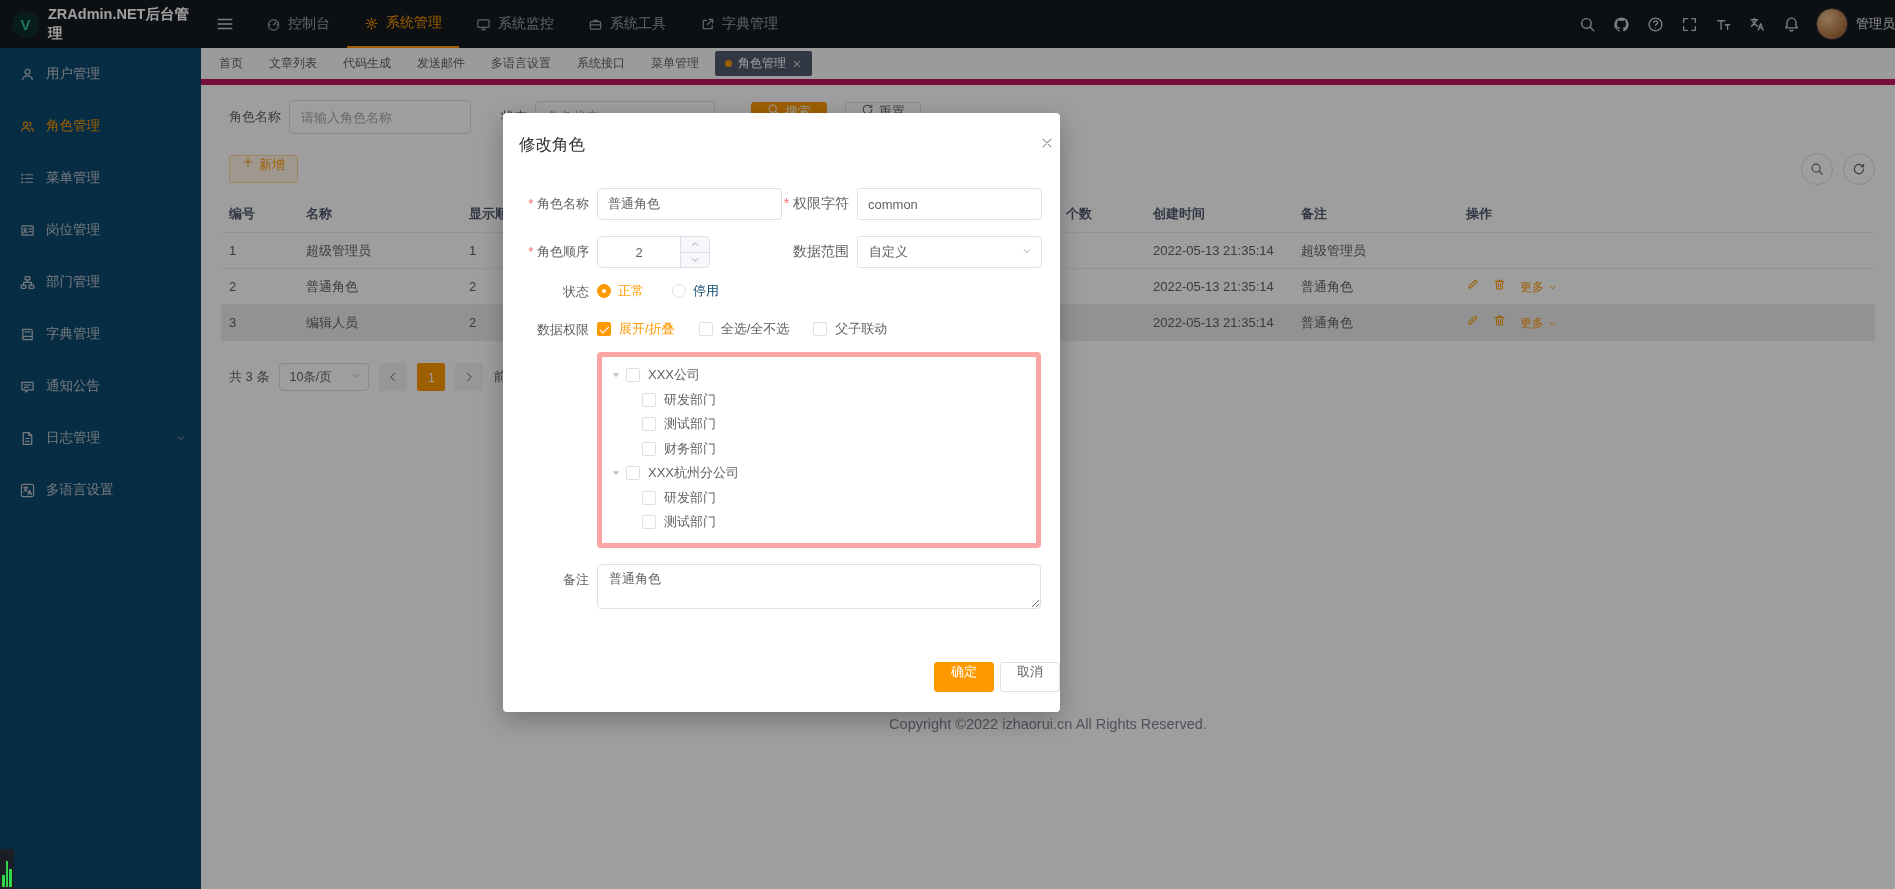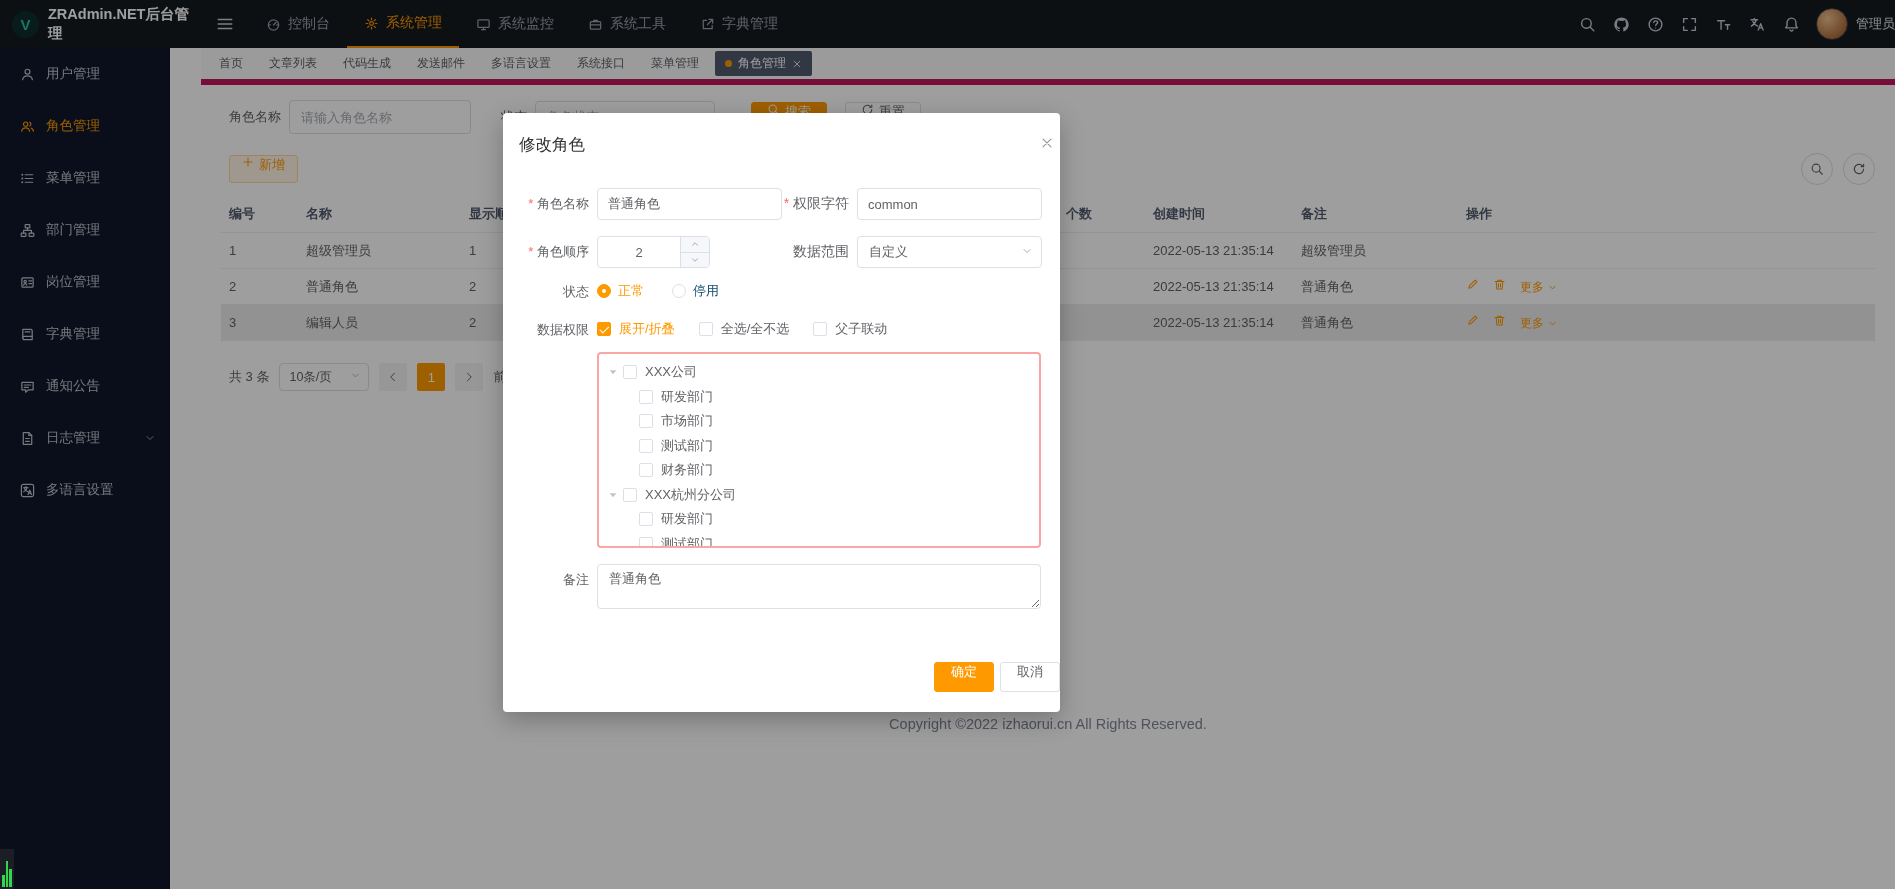--- a/index.html
+++ b/index.html
@@ -15,21 +15,21 @@
   .hamburger{color:#c9ccd4;padding:0 15px;height:100%;display:flex;align-items:center;cursor:pointer}
   .topnav{display:flex;align-items:stretch;height:100%}
   .nav-item{display:flex;align-items:center;gap:7px;padding:0 17px;color:#9aa0ac;font-size:14px;cursor:pointer;box-sizing:border-box}
   .nav-item.active{color:#ff9900;border-bottom:2px solid #ff9900}
   .top-right{margin-left:auto;display:flex;align-items:center;gap:17px;padding-right:16px;color:#c9ccd4}
   .tool-btn{cursor:pointer;display:flex}
   .avatar{width:30px;height:30px;border-radius:50%;background:radial-gradient(circle at 35% 32%,#ecc08e,#b06f3e 70%,#7c4a26);border:1px solid #3a3f48;flex:none}
   .username{color:#e3e5e9;font-size:13px}
 
   
-  .sidebar{position:absolute;top:48px;left:0;bottom:0;width:170px;background:#0f172a;z-index:5}
+  .sidebar{position:absolute;top:48px;left:0;bottom:0;width:201px;background:#0c4a6e;z-index:5}
   .side-item{display:flex;align-items:center;gap:11px;height:52px;padding:0 14px 0 20px;color:#bfc3cc;font-size:13.5px;cursor:pointer}
   .side-item.active{color:#ff9900}
   .side-item .chev{margin-left:auto;color:#9aa0ac}
 
   
   .main{position:absolute;top:48px;left:201px;right:0;bottom:0;background:#fff}
   .tabbar{height:31px;background:#fbfbfb;border-bottom:6px solid #be185d;display:flex;align-items:center;padding:0 8px;gap:6px}
   .tab{display:flex;align-items:center;gap:6px;height:25px;padding:0 10px;font-size:12px;color:#5a5e66;cursor:pointer;border-radius:2px}
   .tab.active{background:#515a6e;color:#fff}
   .tab .dot{width:7px;height:7px;border-radius:50%;background:#ff9900}
@@ -89,21 +89,21 @@
   .radio.checked{color:#ff9900}
   .radio.checked .radio-dot{background:#ff9900;border-color:#ff9900}
   .radio.checked .radio-dot::after{content:"";position:absolute;inset:4px;background:#fff;border-radius:50%}
   .cbx{display:inline-flex;align-items:center;gap:8px;margin-right:24px;font-size:13px;color:#606266;cursor:pointer}
   .cbx-box{width:14px;height:14px;border:1px solid #dcdfe6;border-radius:2px;background:#fff;box-sizing:border-box;position:relative;flex:none}
   .cbx.checked{color:#ff9900}
   .cbx.checked .cbx-box{background:#ff9900;border-color:#ff9900}
   .cbx.checked .cbx-box::after{content:"";position:absolute;left:4px;top:1px;width:3.5px;height:7.5px;border:solid #fff;border-width:0 1.5px 1.5px 0;transform:rotate(45deg)}
   .tree-row{display:flex;margin-bottom:16px}
   .tree-spacer{width:80px;flex:none}
-  .tree-box{width:444px;height:196px;border:2px solid #fca5a5;border-radius:4px;padding:6px 0;box-sizing:border-box;overflow:hidden}
+  .tree-box{width:444px;height:196px;border:5px solid #fca5a5;border-radius:4px;padding:6px 0;box-sizing:border-box;overflow:hidden}
   .tnode{display:flex;align-items:center;height:24.5px;font-size:13px;color:#606266;padding-left:8px;cursor:pointer}
   .tnode .caret{width:16px;color:#c0c4cc;flex:none}
   .tnode .cbx-box{margin-right:8px}
   .tnode.child{padding-left:40px}
   textarea.remark{width:444px;height:45px;border:1px solid #dcdfe6;border-radius:4px;padding:5px 11px;font-size:13px;color:#606266;resize:vertical;font-family:inherit;box-sizing:border-box;outline:none}
   .frow.top{align-items:flex-start}
   .frow.top .flabel{padding-top:7px}
   .dlg-footer{padding:0 0 20px;display:flex;justify-content:flex-end;gap:6px}
   .btn-sm{height:30px;padding:0 16px;border-radius:3px;font-size:13px}
 
@@ -261,37 +261,37 @@
         <svg viewBox="0 0 16 16" width="15" height="15" fill="none" stroke="currentColor" stroke-width="1.3" stroke-linecap="round" stroke-linejoin="round">
           <path d="M5.5 4h8M5.5 8h8M5.5 12h8"></path>
           <path d="M2.4 4h.1M2.4 8h.1M2.4 12h.1" stroke-width="2"></path>
         </svg>
       </span>
       <span>菜单管理</span>
     </div>
     <div class="side-item">
       <span class="icn">
         <svg viewBox="0 0 16 16" width="15" height="15" fill="none" stroke="currentColor" stroke-width="1.3" stroke-linecap="round" stroke-linejoin="round">
+          <rect x="2" y="3" width="12" height="10" rx="1"></rect>
+          <circle cx="5.5" cy="7" r="1.3"></circle>
+          <path d="M3.8 10.7c.3-1 1-1.5 1.7-1.5s1.4.5 1.7 1.5M9.5 6.3h3M9.5 9.3h3"></path>
+        </svg>
+      </span>
+      <span>岗位管理</span>
+    </div>
+    <div class="side-item">
+      <span class="icn">
+        <svg viewBox="0 0 16 16" width="15" height="15" fill="none" stroke="currentColor" stroke-width="1.3" stroke-linecap="round" stroke-linejoin="round">
           <rect x="5.5" y="1.8" width="5" height="3.4" rx="0.5"></rect>
           <rect x="1.3" y="10.8" width="5" height="3.4" rx="0.5"></rect>
           <rect x="9.7" y="10.8" width="5" height="3.4" rx="0.5"></rect>
           <path d="M8 5.2v2.6M3.8 10.8V7.8h8.4v3"></path>
         </svg>
       </span>
       <span>部门管理</span>
-    </div>
-    <div class="side-item">
-      <span class="icn">
-        <svg viewBox="0 0 16 16" width="15" height="15" fill="none" stroke="currentColor" stroke-width="1.3" stroke-linecap="round" stroke-linejoin="round">
-          <rect x="2" y="3" width="12" height="10" rx="1"></rect>
-          <circle cx="5.5" cy="7" r="1.3"></circle>
-          <path d="M3.8 10.7c.3-1 1-1.5 1.7-1.5s1.4.5 1.7 1.5M9.5 6.3h3M9.5 9.3h3"></path>
-        </svg>
-      </span>
-      <span>岗位管理</span>
     </div>
     <div class="side-item">
       <span class="icn">
         <svg viewBox="0 0 16 16" width="15" height="15" fill="none" stroke="currentColor" stroke-width="1.3" stroke-linecap="round" stroke-linejoin="round">
           <path d="M3 2.5h8.5A1.5 1.5 0 0 1 13 4v9.5H4.5A1.5 1.5 0 0 1 3 12V2.5z"></path>
           <path d="M3 11.5A1.5 1.5 0 0 1 4.5 10H13M5.5 5.2h5"></path>
         </svg>
       </span>
       <span>字典管理</span>
     </div>
@@ -631,24 +631,20 @@
             </span>
             <span class="cbx-box"></span>
             <span>XXX公司</span>
           </div>
           <div class="tnode child">
             <span class="cbx-box"></span>
             <span>研发部门</span>
           </div>
           <div class="tnode child">
             <span class="cbx-box"></span>
-            <span>市场部门</span>
-          </div>
-          <div class="tnode child">
-            <span class="cbx-box"></span>
             <span>测试部门</span>
           </div>
           <div class="tnode child">
             <span class="cbx-box"></span>
             <span>财务部门</span>
           </div>
           <div class="tnode">
             <span class="icn caret">
               <svg viewBox="0 0 16 16" width="12" height="12" fill="none" stroke="currentColor" stroke-width="1.3" stroke-linecap="round" stroke-linejoin="round">
                 <path d="M3.5 5.5h9L8 11z" fill="currentColor" stroke="none"></path>

